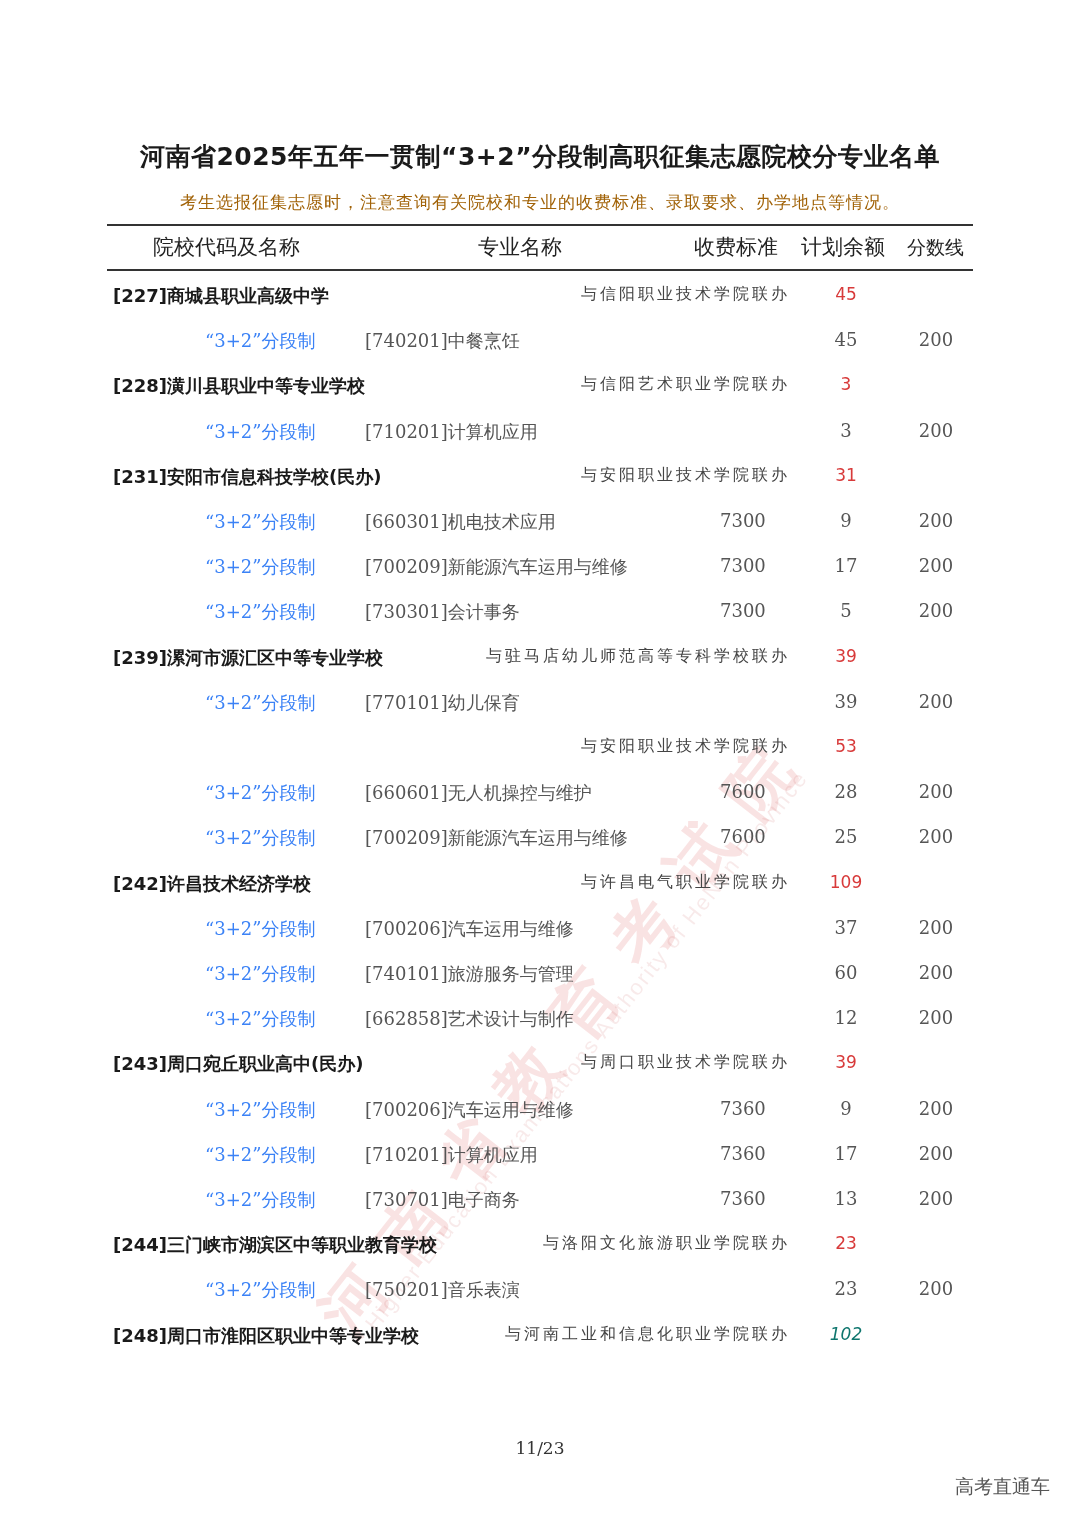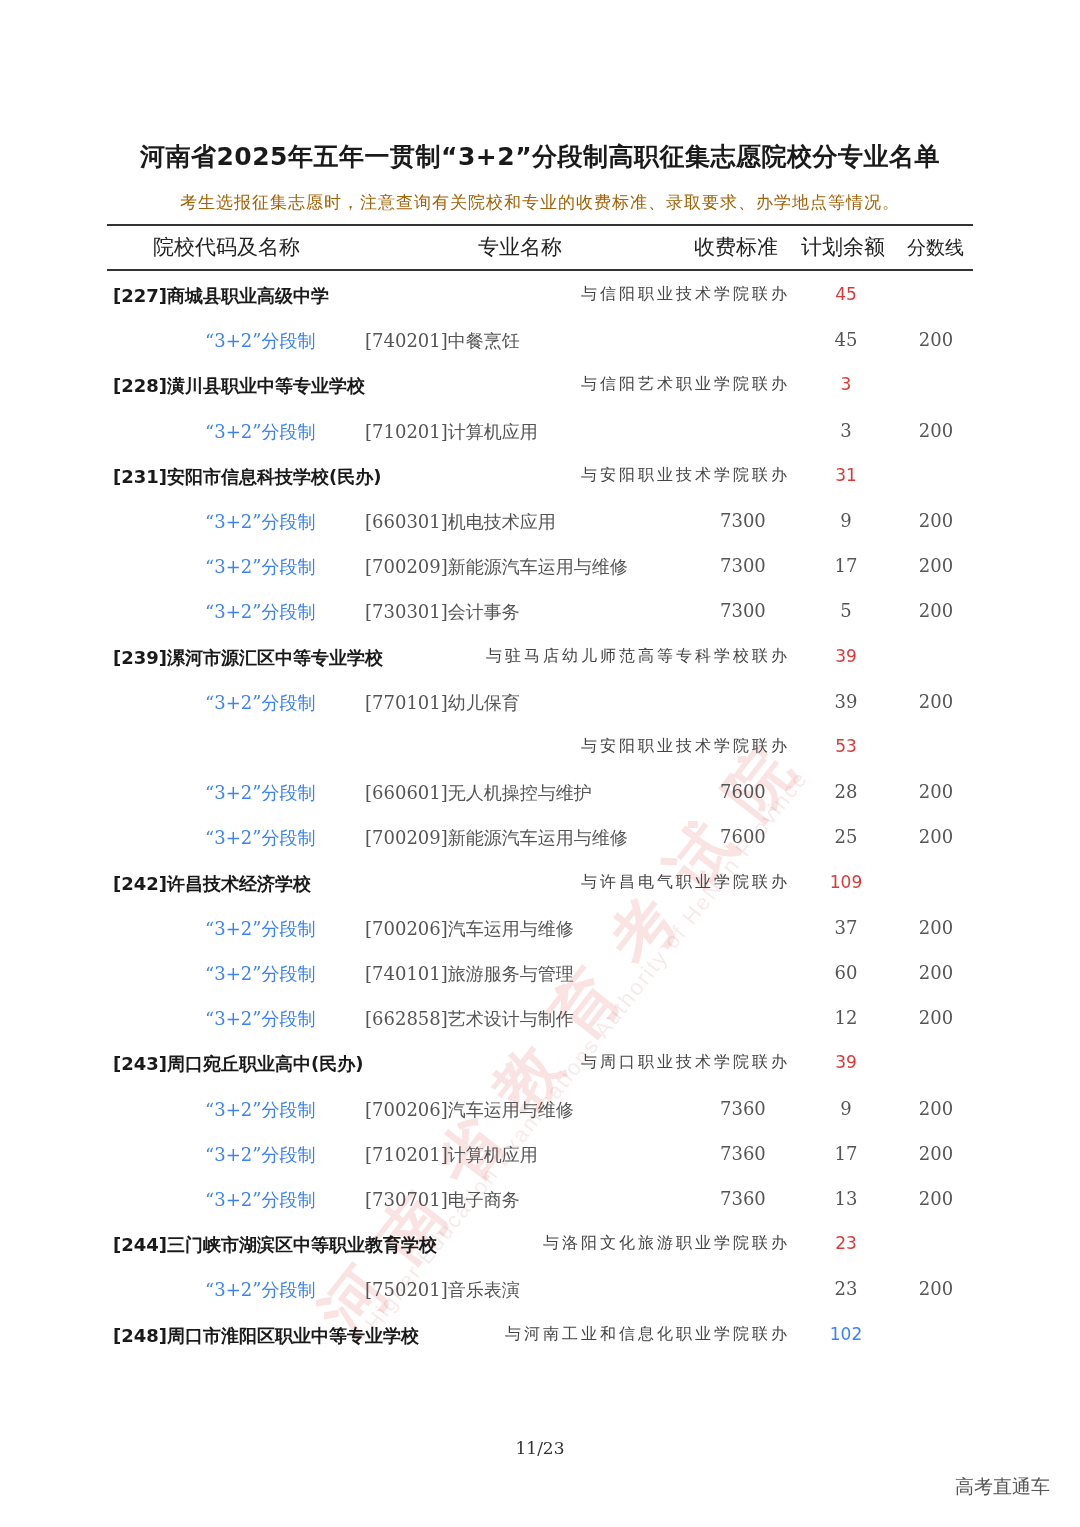--- a/index.html
+++ b/index.html
@@ -193,18 +193,18 @@
     <div class="row" style="top: 1270.4px;">
       <span class="mode">“3+2”分段制</span>
       <span class="major">[750201]音乐表演</span>
       <span class="fee"></span>
       <span class="quota" style="left: 727.547px;">23</span>
       <span class="score" style="left: 811.82px;">200</span>
     </div>
     <div class="row" style="top: 1315.6px;">
       <span class="school">[248]周口市淮阳区职业中等专业学校</span>
       <span class="partner">与河南工业和信息化职业学院联办</span>
-      <span class="total" style="left: 722.773px; color: #3b82f6;">102</span>
+      <span class="total" style="left: 722.773px; color: #0f766e; font-style: italic;">102</span>
     </div>
   </div>
 
 <div class="pageno">11/23</div>
 <div class="source">高考直通车</div>
 
 </body></html>

